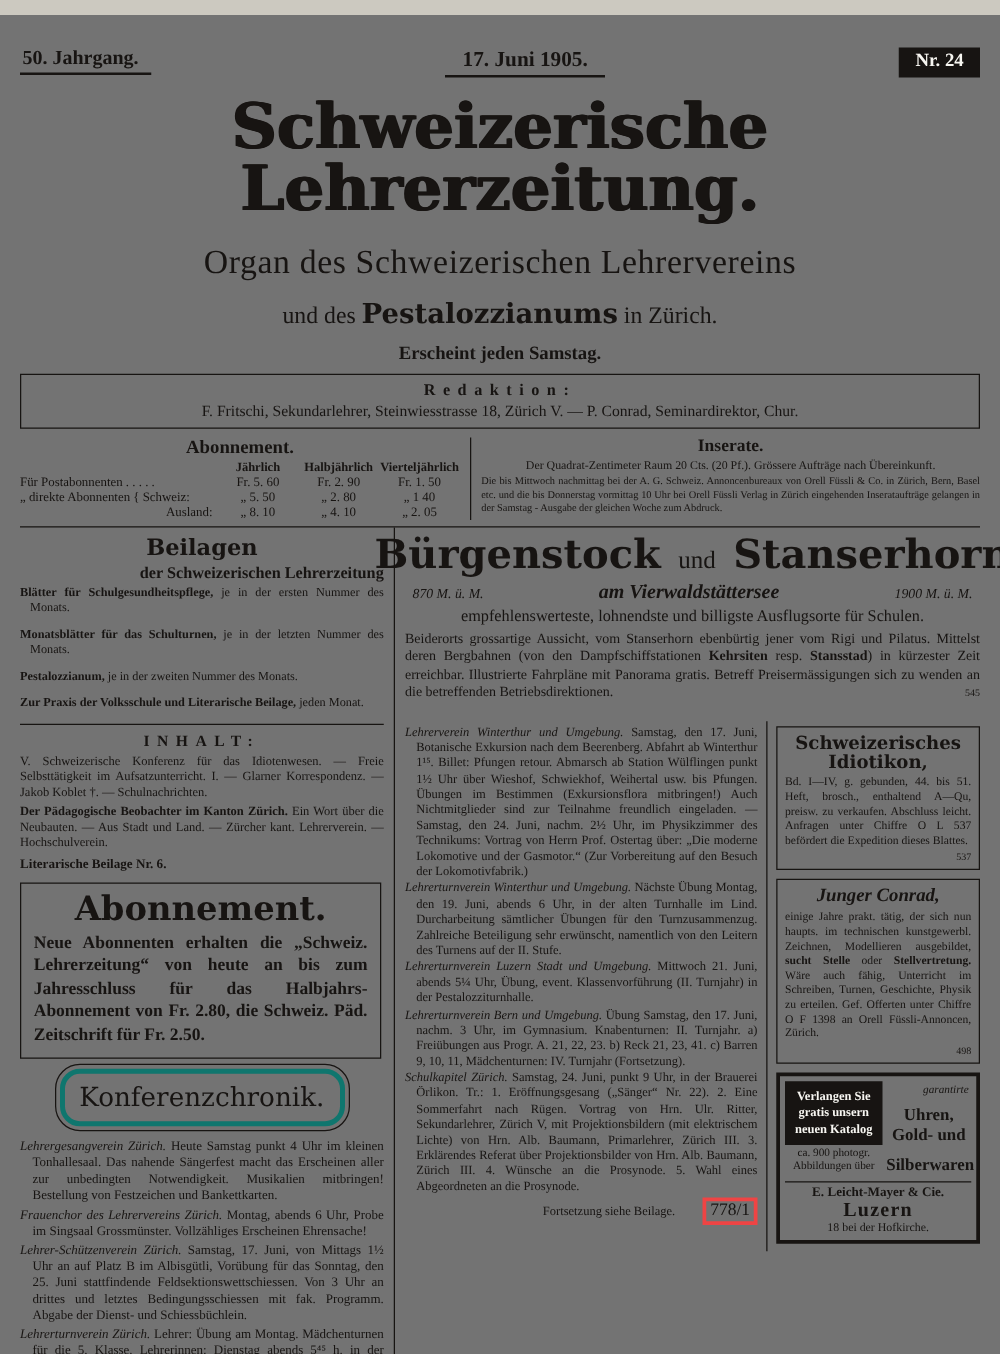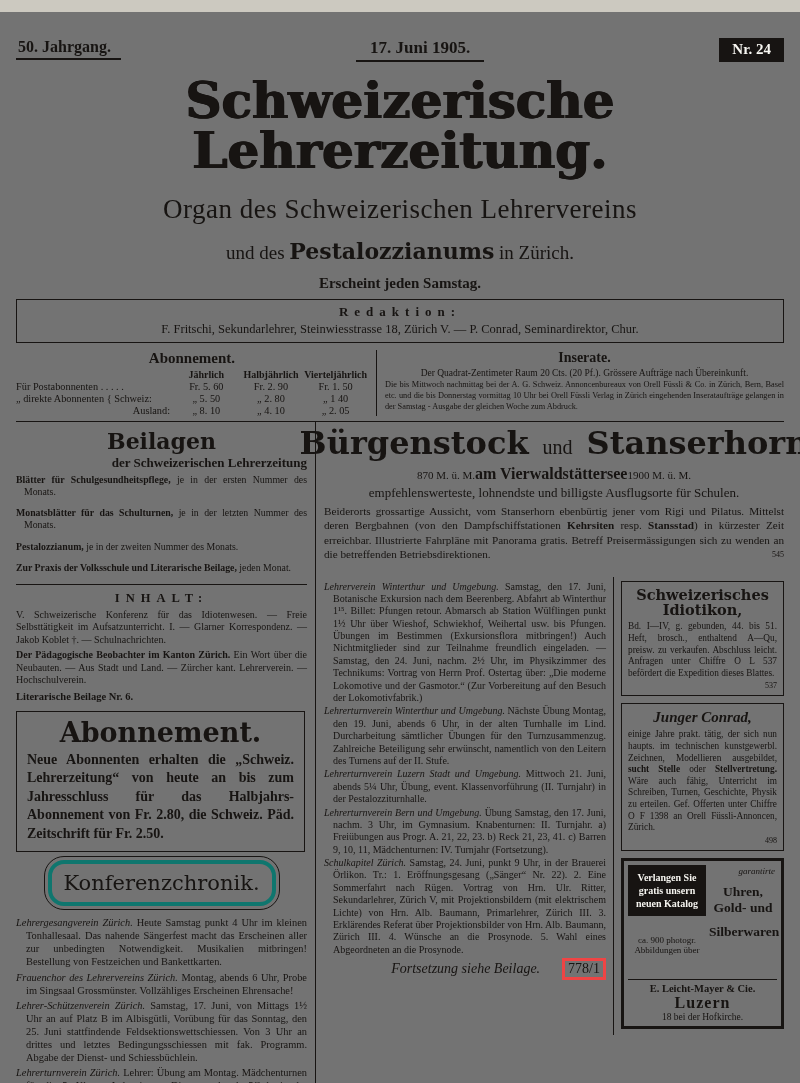--- a/index.html
+++ b/index.html
@@ -37,21 +37,21 @@
   .ins-col { flex:1; padding-left:8px; min-width:0; }
   .ins-title { text-align:center; font-weight:bold; font-size:14px; }
   .ins-line1 { font-size:9.5px; text-align:center; margin-top:2px; }
   .ins-line2 { font-size:8.3px; text-align:justify; margin-top:2px; line-height:1.3; }
   
   .cols { display:flex; }
   .leftcol { width:300px; border-right:1px solid #171412; padding:6px 8px 0 0; box-sizing:border-box; }
   .rightarea { flex:1; padding-left:8px; min-width:0; }
   .hline { border-top:1px solid #171412; margin:6px 0; }
   
-  .beil-t1 { text-align:center; font-weight:bold; font-size:22px; font-family:"DejaVu Serif", serif; }
+  .beil-t1 { text-align:center; font-weight:bold; font-size:18px; font-family:"DejaVu Serif", serif; }
   .beil-t2 { text-align:right; font-weight:bold; font-size:13px; margin-top:1px; }
   .beil-item { font-size:9.8px; margin-top:3px; text-align:justify; padding-left:8px; text-indent:-8px; line-height:1.2; }
   .bld { font-weight:bold; }
   
   .inh-title { text-align:center; font-weight:bold; font-size:12.5px; letter-spacing:6px; }
   .inh-p { font-size:10px; text-align:justify; margin:3px 0 0; line-height:1.25; }
   .inh-p3 { font-weight:bold; font-size:10.5px; margin-top:3px; }
   
   .promo { border:1px solid #171412; padding:5px 10px 8px; margin:8px 2px 8px 0; }
   .promo-title { text-align:center; font-size:27px; font-family:"DejaVu Serif", serif; font-weight:bold; margin-bottom:3px; }
@@ -60,46 +60,46 @@
   .konf-frame { width:212px; margin:8px auto 10px; border:4px solid #0f766e; border-radius:16px;
     outline:1px solid #171412; outline-offset:3px; text-align:center;
     font-size:21px; font-family:"DejaVu Serif", serif; padding:7px 4px; }
   .entry { font-size:10.4px; line-height:1.26; text-align:justify; padding-left:10px; text-indent:-10px; margin:0 0 2px; }
   .ld { font-style:italic; }
   
   .bg-box { padding:2px 0 3px; border-bottom:1px solid #737373; }
   .bg-title { display:flex; justify-content:center; align-items:baseline; gap:14px; }
   .bg-big { font-size:32px; font-weight:bold; font-family:"DejaVu Serif", serif; }
   .bg-mid { font-size:20px; }
-  .bg-alt { display:flex; justify-content:center; align-items:baseline; margin-top:3px; padding:0 6px; }
+  .bg-alt { display:flex; justify-content:space-between; align-items:baseline; margin-top:3px; padding:0 6px;font-style:italic; }
   .bg-altside { font-size:11px; }
   .bg-center { font-size:16px; font-weight:bold; }
   .bg-sub { text-align:center; font-size:13px; margin-top:2px; }
   .bg-body { font-size:11.2px; text-align:justify; line-height:1.28; margin-top:3px; }
   .bg-ref { float:right; font-size:8px; margin-top:3px; }
   .bwb { font-weight:bold; }
   
   .lower { display:flex; }
   .anncol { flex:1; border-right:1px solid #171412; padding:4px 7px 0 0; min-width:0; }
   .ann { font-size:10px; line-height:1.24; text-align:justify; padding-left:9px; text-indent:-9px; margin:0 0 1px; }
   .ann-footer { display:flex; justify-content:flex-end; align-items:center; gap:22px; margin-top:2px; }
-  .ann-note { font-style:italic; font-size:14px; }
+  .ann-note { font-size:10px; }
   .ann-ref { font-size:14px; border:3px solid #ef4444; padding:0 3px; }
   
   .adscol { width:170px; padding:4px 0 0 7px; box-sizing:border-box; }
   .ad { border:1px solid #171412; padding:5px 6px; margin-bottom:7px; }
   .ad1-title { font-weight:bold; font-size:14.5px; text-align:center; font-family:"DejaVu Serif", serif; line-height:1.1; }
   .ad2-title { font-weight:bold; font-style:italic; font-size:15px; text-align:center; }
   .ad-text { font-size:9.3px; text-align:justify; line-height:1.25; margin-top:3px; }
   .ad-ref { text-align:right; font-size:8px; margin-top:2px; }
   .ad3 { border:3px solid #171412; padding:4px; margin-bottom:6px; }
   .ad3-top { display:flex; gap:3px; }
   .ad3-leftcol { width:78px; }
   .ad3-blackbox { background:#171412; color:#f7f6f1; padding:6px 4px; font-size:10px; font-weight:bold; text-align:center; line-height:1.3; }
-  .ad3-midtext { font-size:9px; text-align:center; padding:19px 1px; }
+  .ad3-midtext { font-size:9px; text-align:center; padding:1px 1px; }
   .ad3-rightcol { flex:1; display:flex; flex-direction:column; min-width:0; }
   .ad3-gar { font-size:9px; text-align:right; padding:1px 2px 0 0; font-style:italic; }
   .ad3-prod { font-weight:bold; font-size:13.5px; line-height:1.2; margin-top:8px; text-align:center; }
   .ad3-bottom { border-top:1px solid #171412; margin-top:5px; padding-top:3px; text-align:center; }
   .ad3-co { font-weight:bold; font-size:10.5px; }
   .ad3-city { font-weight:bold; font-size:16px; letter-spacing:1px; }
   .ad3-addr { font-size:9.5px; }
 </style>
 </head>
 <body>

